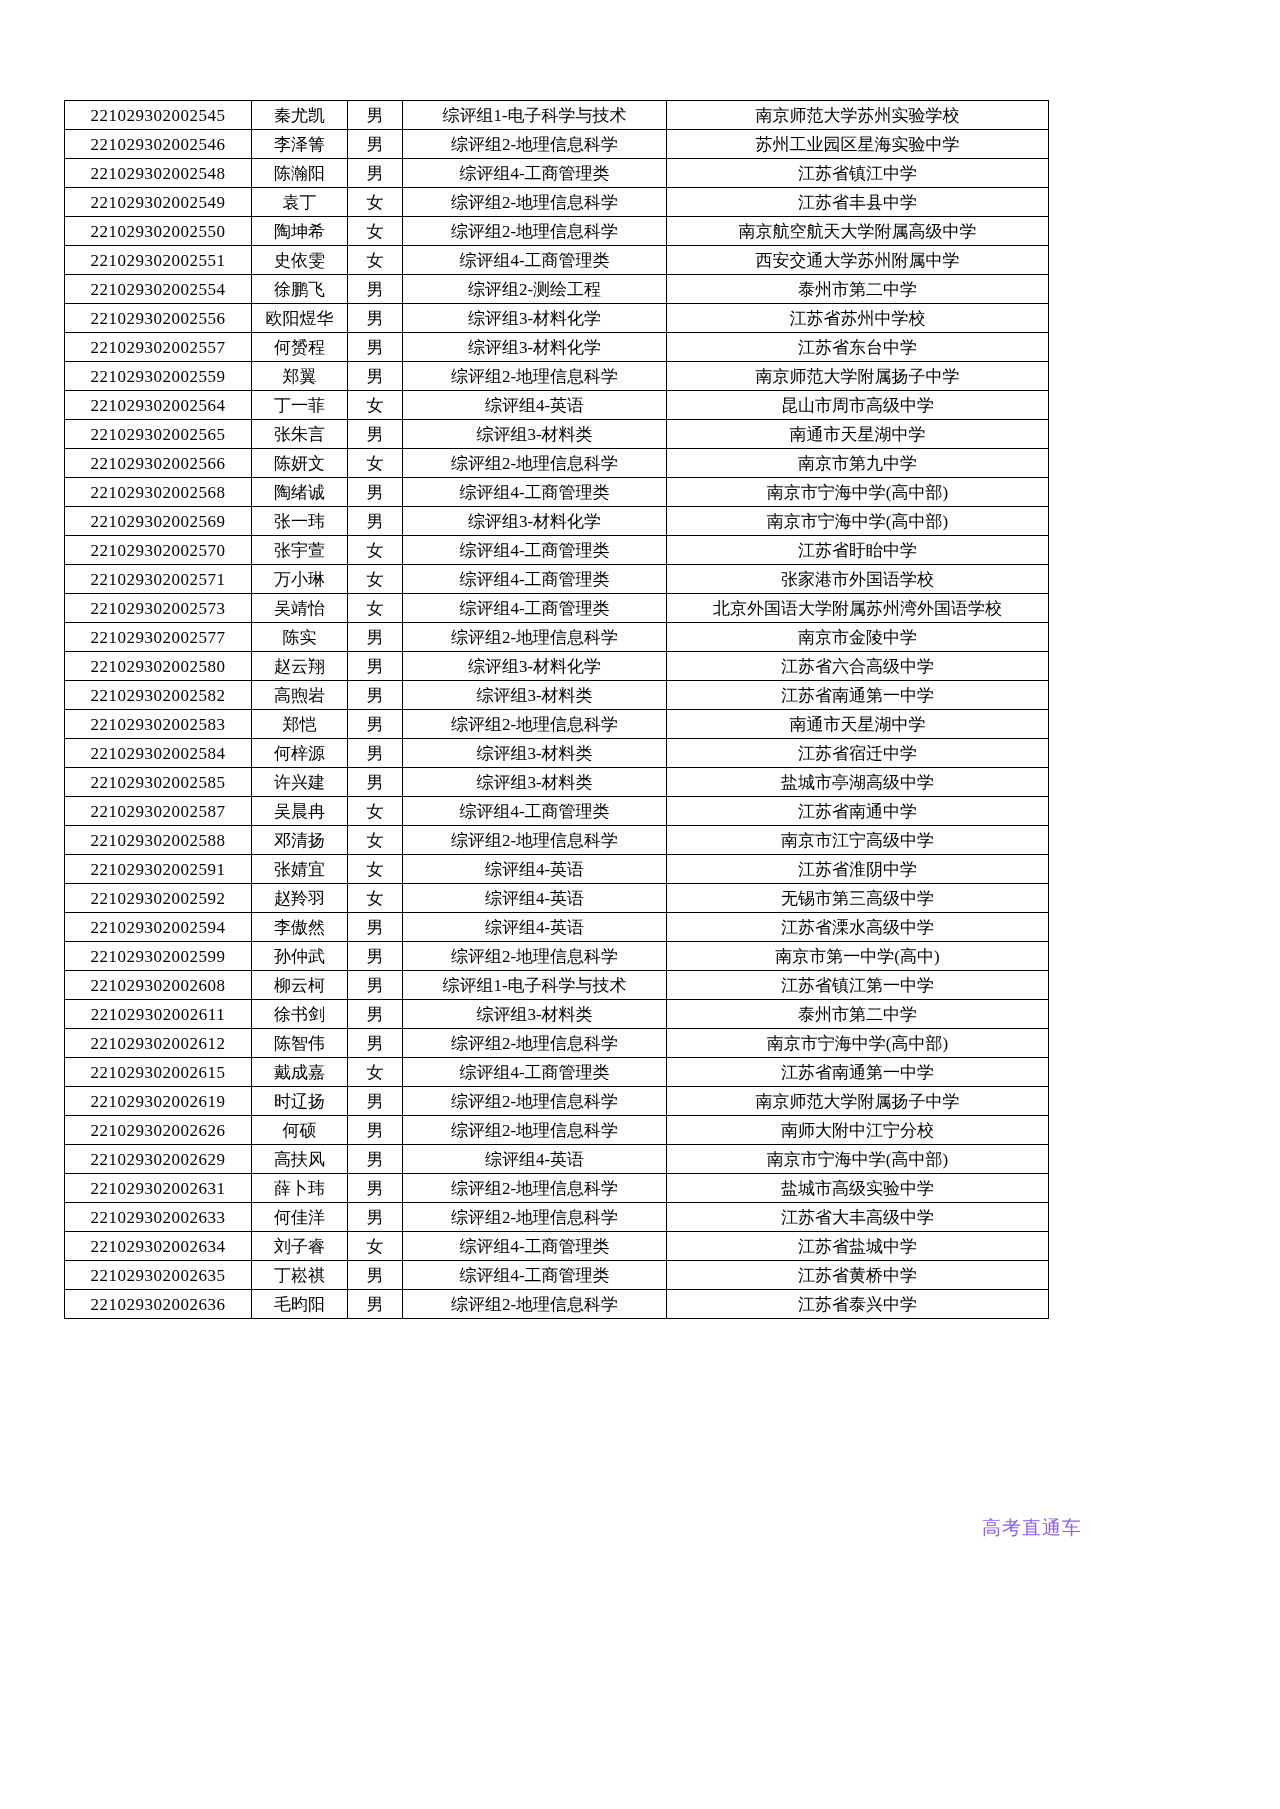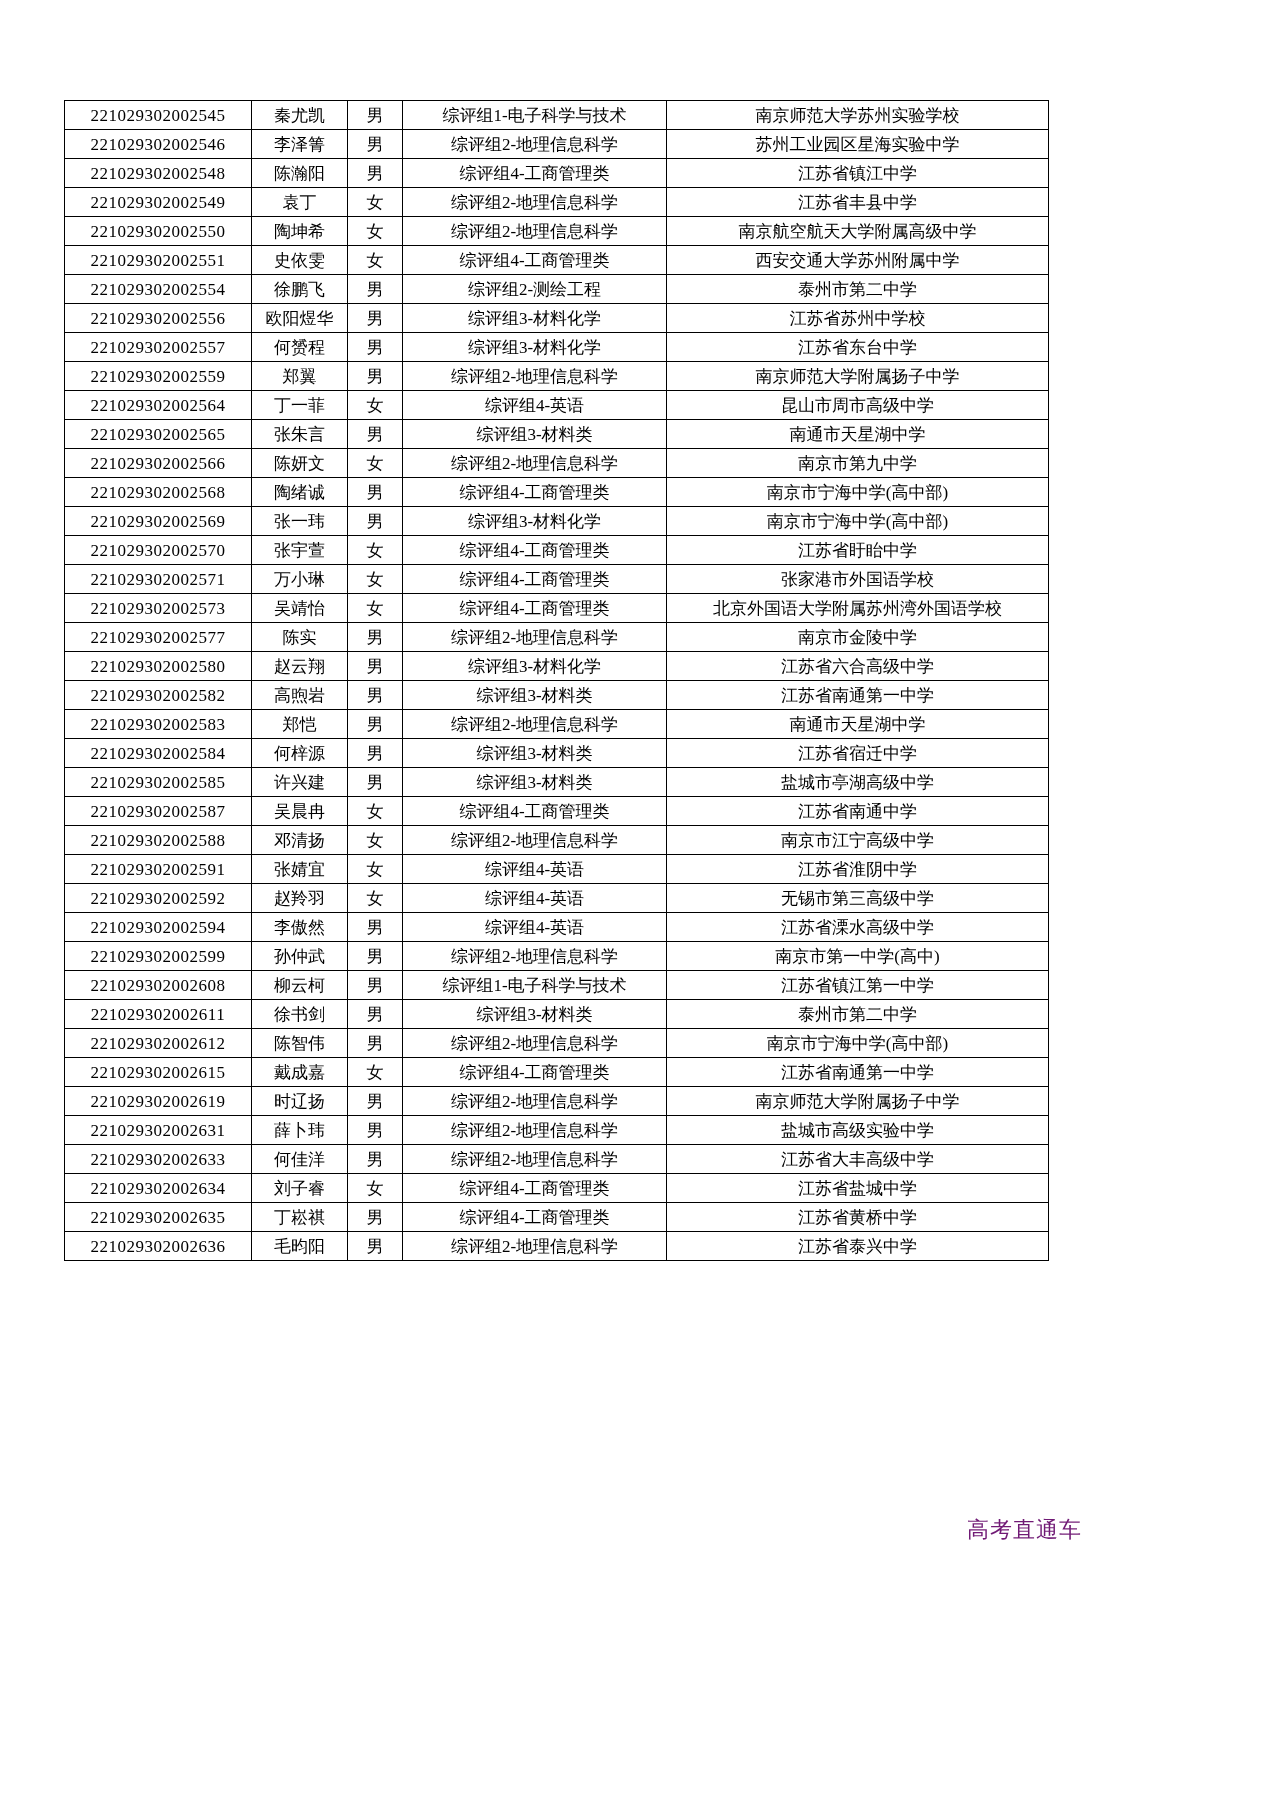--- a/index.html
+++ b/index.html
@@ -35,22 +35,22 @@
   }
   td.col-id     { width: 187px; letter-spacing: 0.5px; border-radius: 12px; }
   td.col-name   { width: 96px; }
   td.col-gender { width: 55px; }
   td.col-group  { width: 264px; }
   td.col-school { width: 382px; }
   .watermark {
     position: absolute;
     top: 1515px;
     right: 198px;
-    font-size: 22px;
-    color: #701a75;
+    font-size: 19px;
+    color: #8b5cf6;
     font-family: "Liberation Serif", "DejaVu Serif", serif;
     letter-spacing: 1px;
   }
 </style>
 </head>
 <body>
 
 <div class="table-wrap">
   <table class="candidate-table">
     <tbody id="table-body">
@@ -293,20 +293,34 @@
           <td class="col-school">江苏省南通第一中学</td>
         </tr>
         <tr>
           <td class="col-id">221029302002619</td>
           <td class="col-name">时辽扬</td>
           <td class="col-gender">男</td>
           <td class="col-group">综评组2-地理信息科学</td>
           <td class="col-school">南京师范大学附属扬子中学</td>
         </tr>
         <tr>
+          <td class="col-id">221029302002626</td>
+          <td class="col-name">何硕</td>
+          <td class="col-gender">男</td>
+          <td class="col-group">综评组2-地理信息科学</td>
+          <td class="col-school">南师大附中江宁分校</td>
+        </tr>
+        <tr>
+          <td class="col-id">221029302002629</td>
+          <td class="col-name">高扶风</td>
+          <td class="col-gender">男</td>
+          <td class="col-group">综评组4-英语</td>
+          <td class="col-school">南京市宁海中学(高中部)</td>
+        </tr>
+        <tr>
           <td class="col-id">221029302002631</td>
           <td class="col-name">薛卜玮</td>
           <td class="col-gender">男</td>
           <td class="col-group">综评组2-地理信息科学</td>
           <td class="col-school">盐城市高级实验中学</td>
         </tr>
         <tr>
           <td class="col-id">221029302002633</td>
           <td class="col-name">何佳洋</td>
           <td class="col-gender">男</td>

